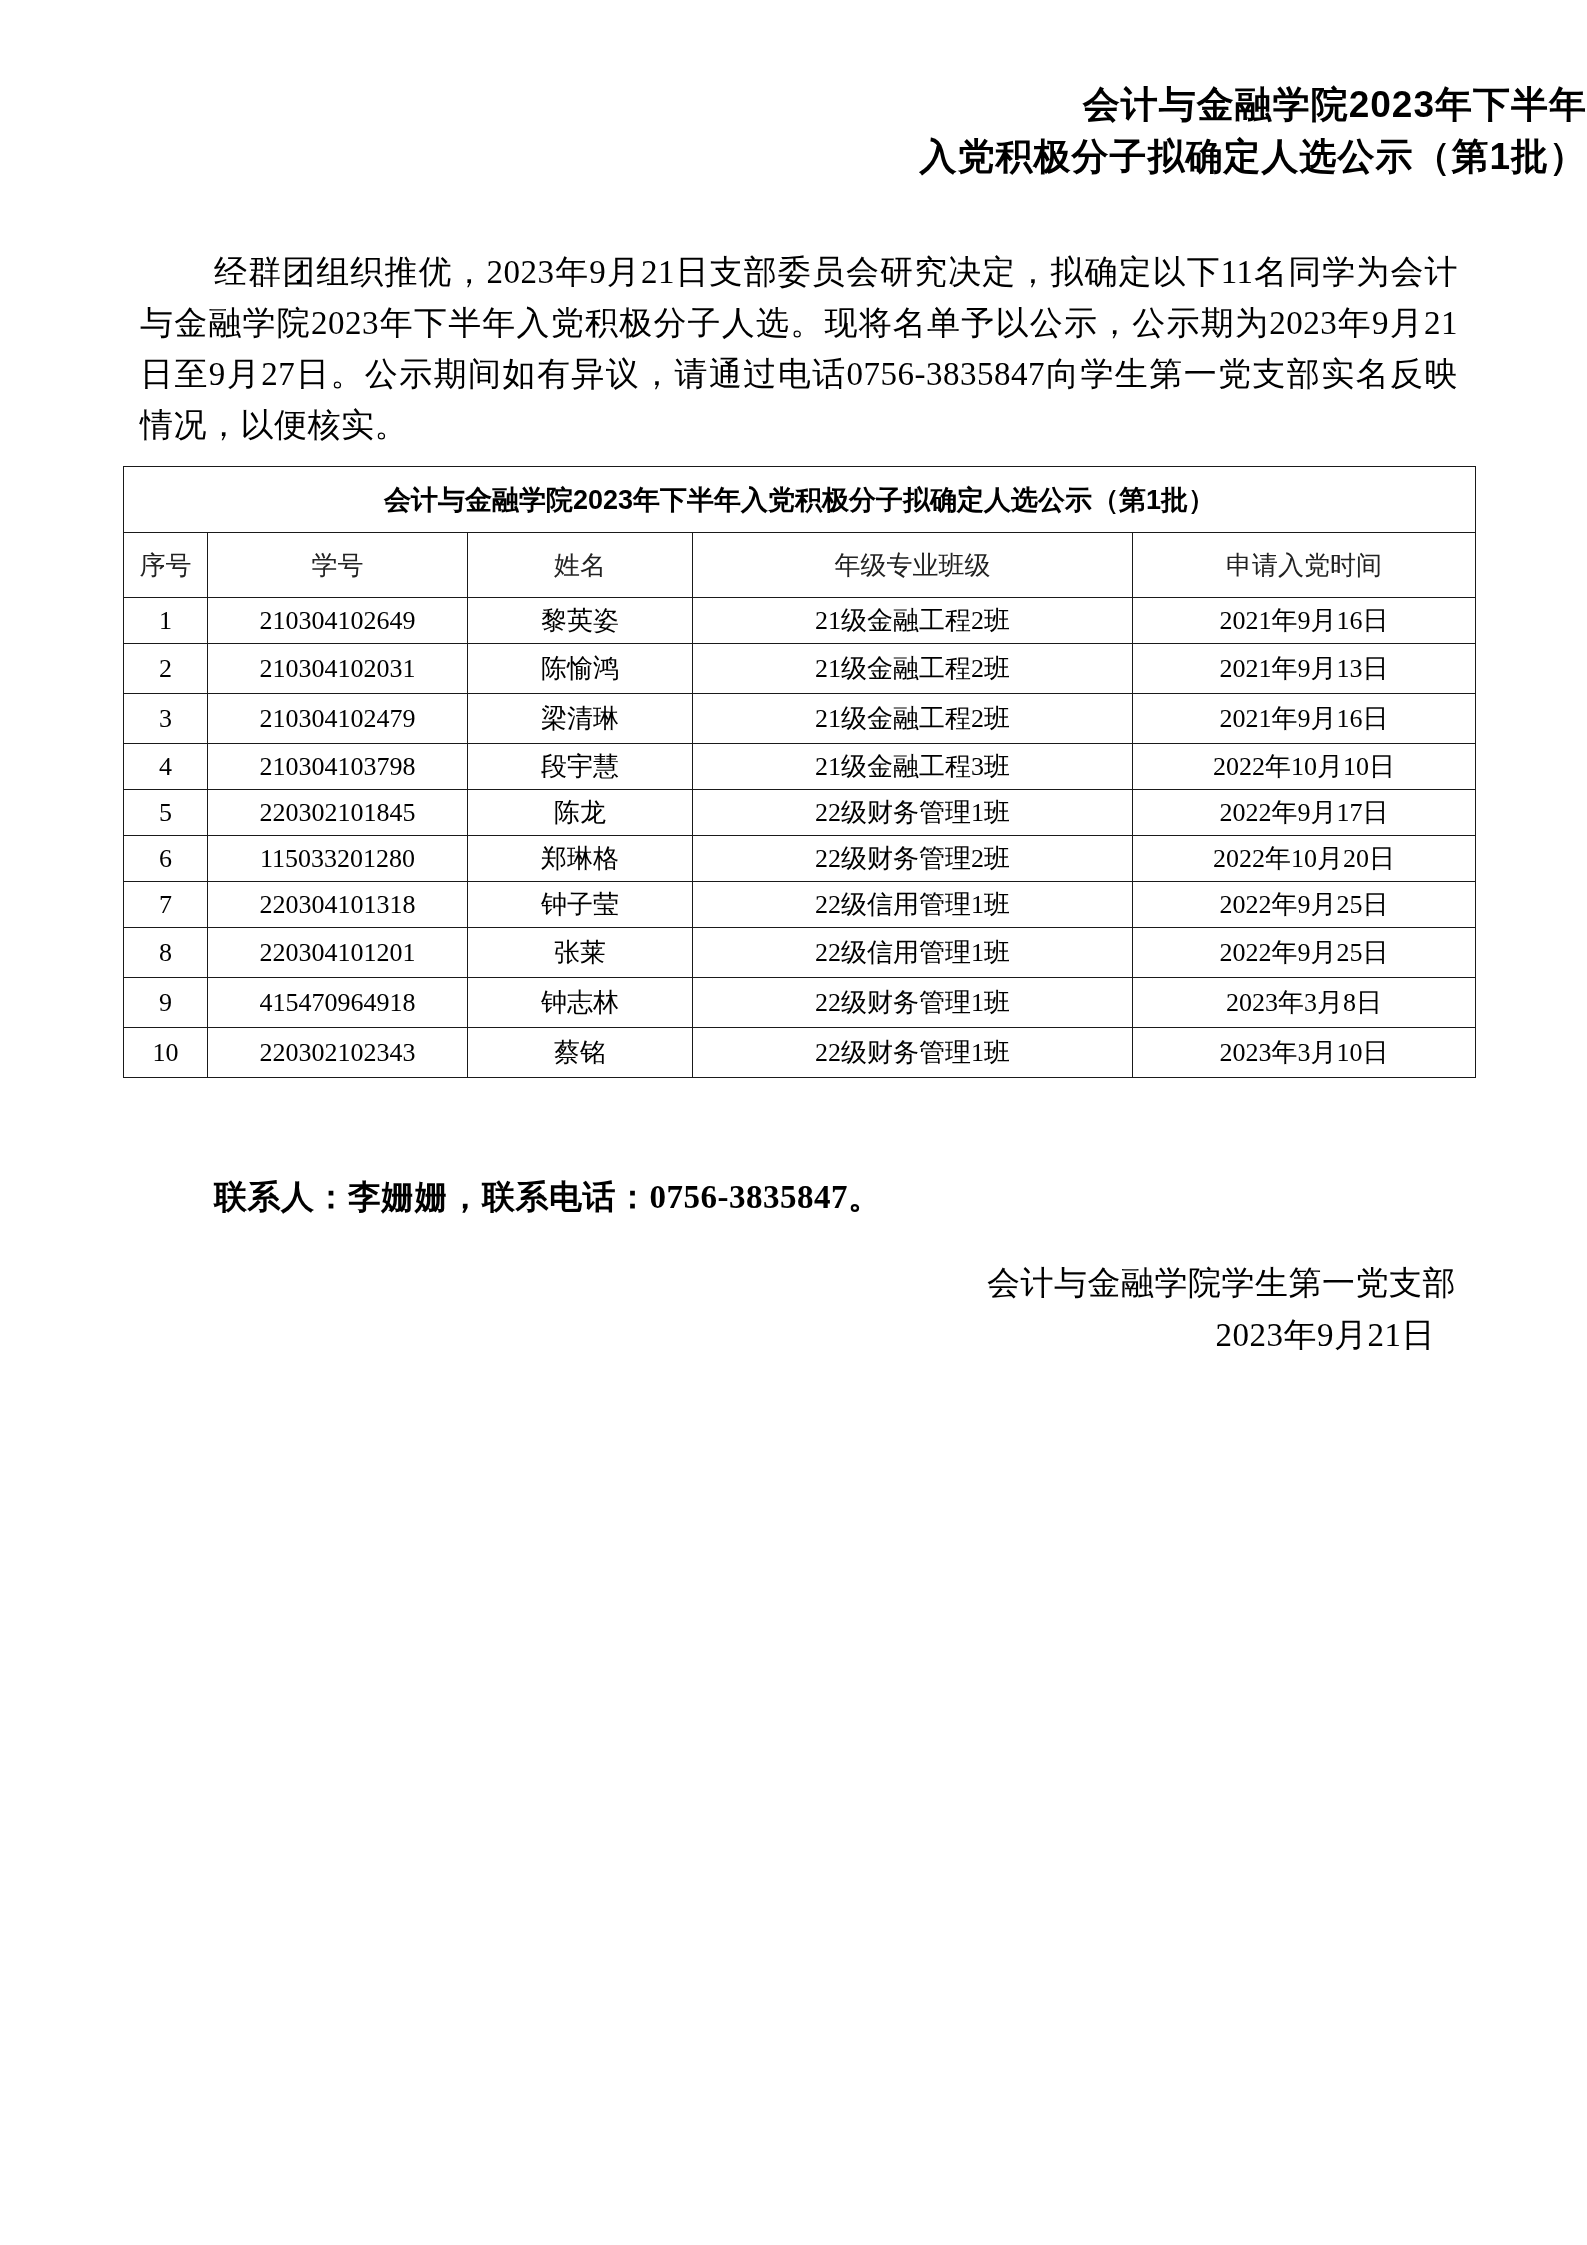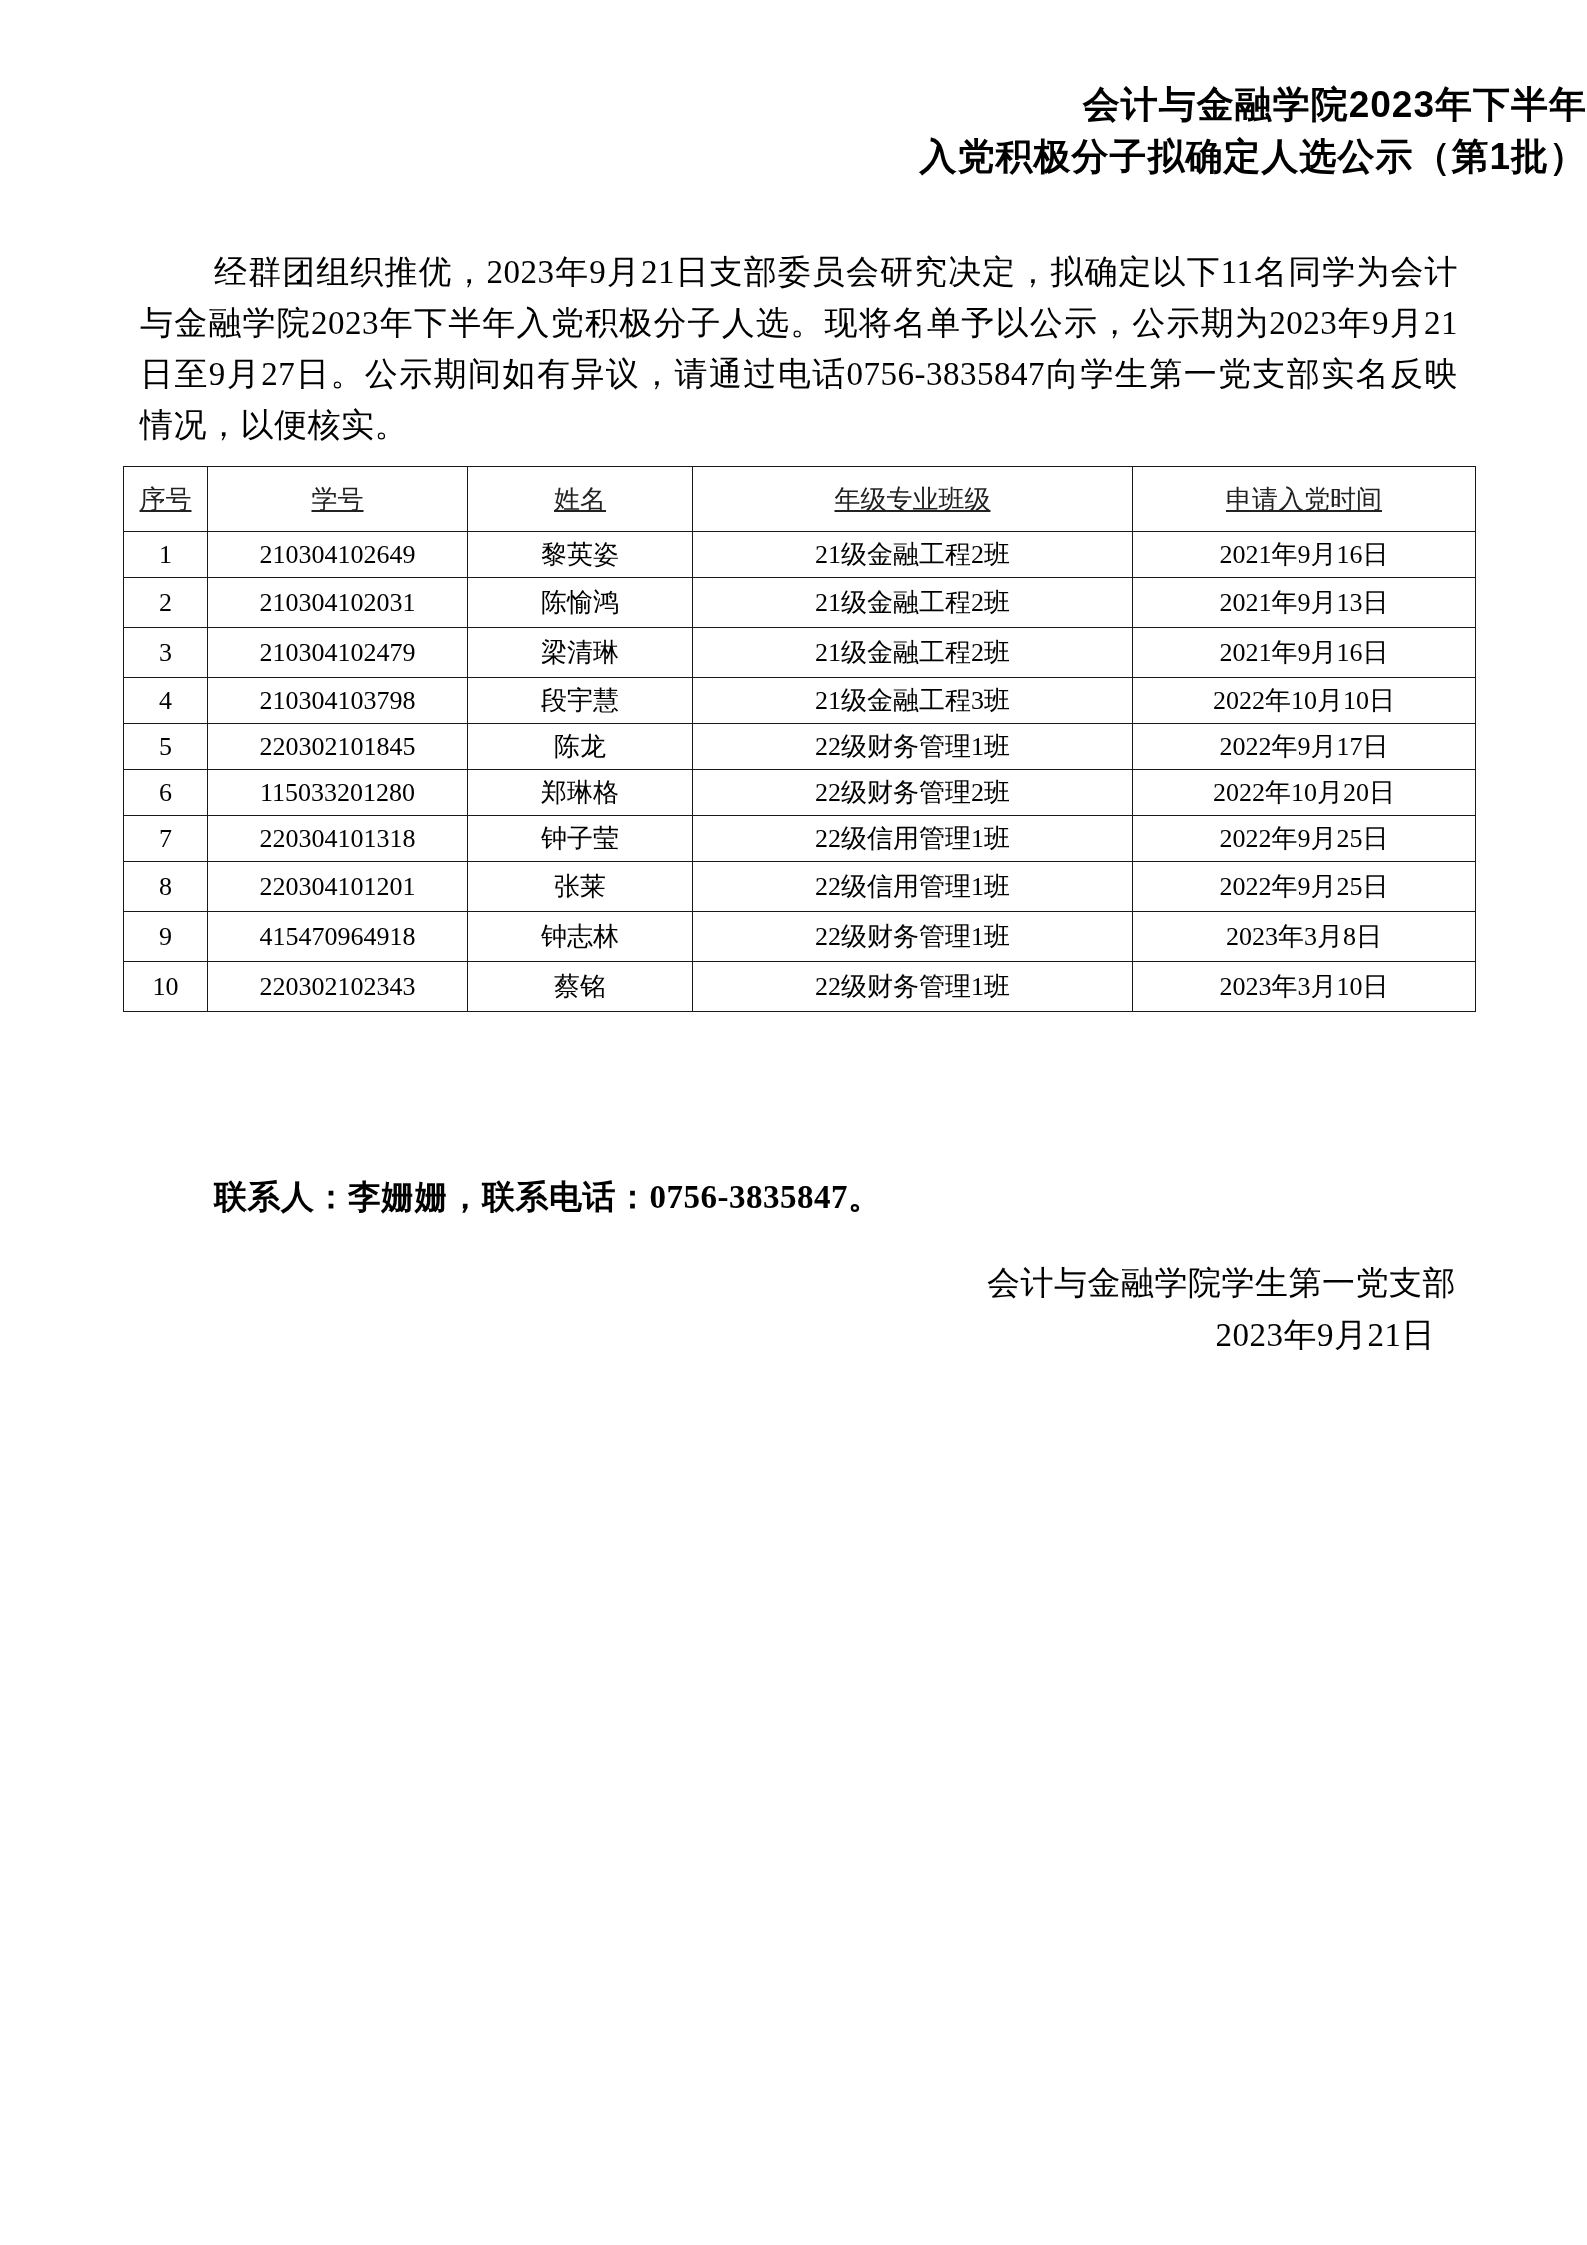--- a/index.html
+++ b/index.html
@@ -26,21 +26,21 @@
       font-size: 26px;
     }
     table.roster td, table.roster th {
       border: 1.5px solid #1a1a1a; text-align: center; vertical-align: middle;
       padding: 0; font-weight: normal;
     }
     table.roster th.caption-cell {
       height: 65px; font-family: "Liberation Sans", "DejaVu Sans", sans-serif;
       font-weight: bold; font-size: 27px;
     }
-    table.roster tr.header-row th { height: 64px; color: #222; text-decoration: underline; }
+    table.roster tr.header-row th { height: 64px; color: #222; }
     table.roster tr.data-row td { height: 45px; }
     table.roster tr.data-row.tall td { height: 49px; }
     .contact-line {
       position: absolute; left: 214px; top: 1172px;
       font-size: 33px; line-height: 50px; letter-spacing: 0.5px; font-weight: bold;
     }
     .signature-org {
       position: absolute; right: 131px; top: 1258px; text-align: right;
       font-size: 33px; line-height: 50px; letter-spacing: 0.5px;
     }
@@ -59,20 +59,23 @@
 
 <table class="roster">
   <colgroup>
     <col style="width:84px">
     <col style="width:260px">
     <col style="width:225px">
     <col style="width:440px">
     <col style="width:343px">
   </colgroup>
   <thead>
+    <tr>
+      <th class="caption-cell" colspan="5">会计与金融学院2023年下半年入党积极分子拟确定人选公示（第1批）</th>
+    </tr>
     <tr class="header-row">
       <th>序号</th>
       <th>学号</th>
       <th>姓名</th>
       <th>年级专业班级</th>
       <th>申请入党时间</th>
     </tr>
   </thead>
   <tbody>
     <tr class="data-row">

